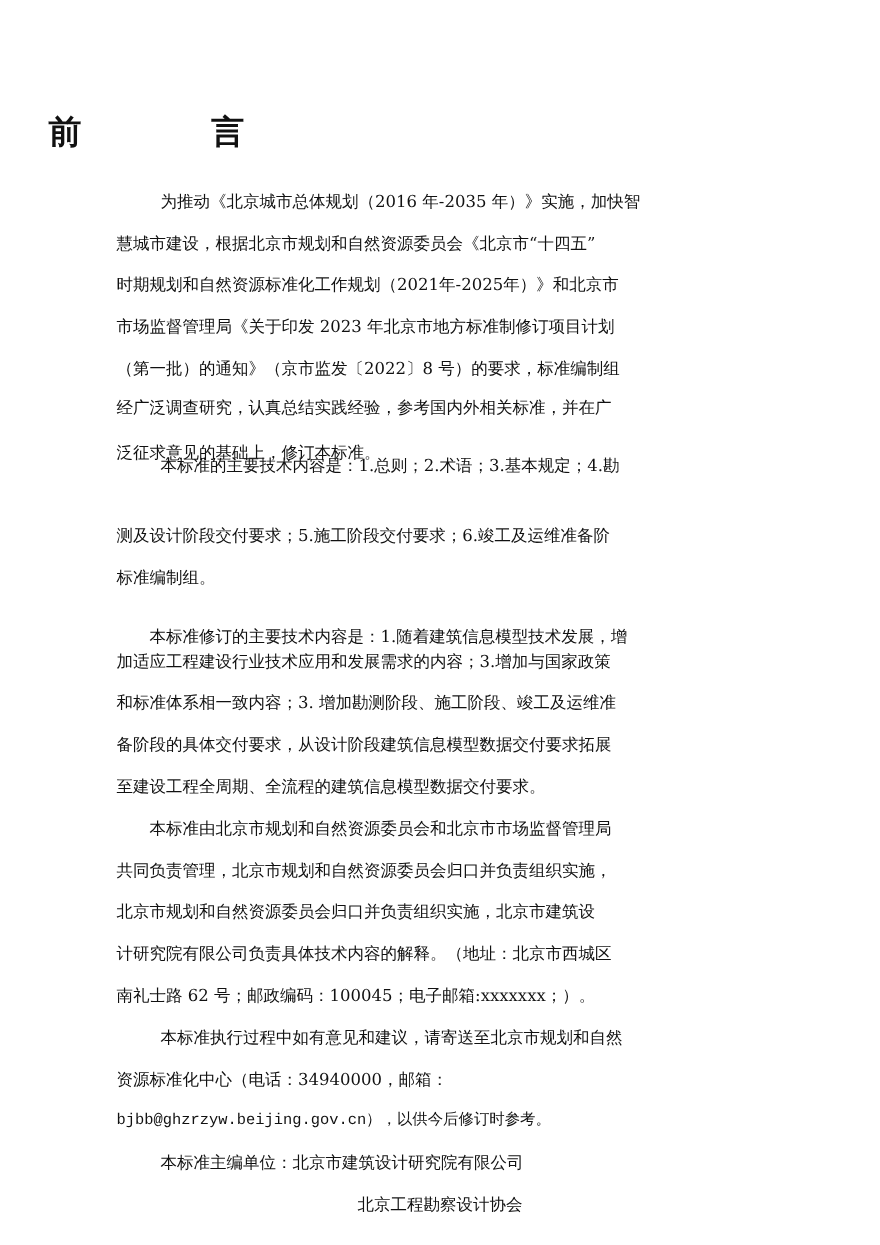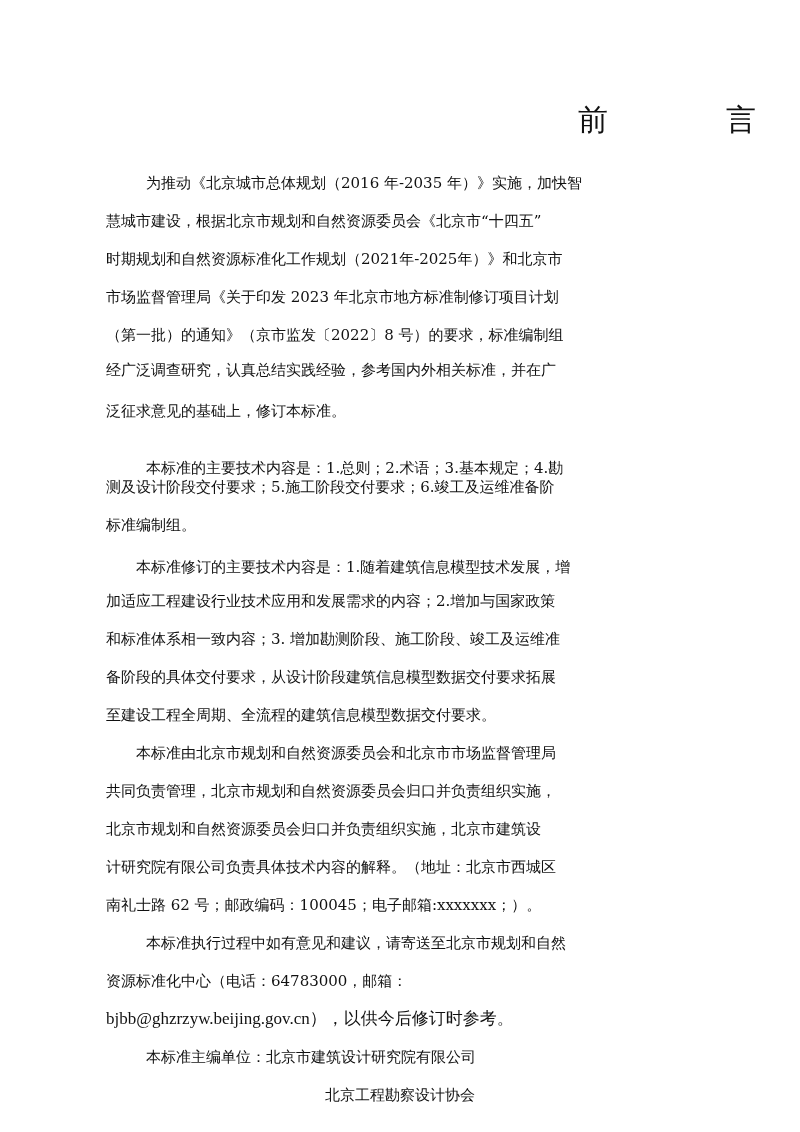--- a/index.html
+++ b/index.html
@@ -1,64 +1,64 @@
 <!DOCTYPE html>
 <html><head>
 <meta charset="utf-8">
 <style>
   html, body { margin: 0; padding: 0; background: #ffffff; }
   body { width: 800px; height: 1132px; position: relative; overflow: hidden;
          font-family: "DejaVu Serif", "Liberation Serif", serif; color: #111; }
-  .title { position: absolute; top: 100px; left: 0; width: 800px; text-align: right;
-           font-family: "DejaVu Sans", "Liberation Sans", sans-serif; font-weight: normal;
+  .title { position: absolute; top: 100px; left: 0; width: 800px; text-align: left;
+           font-family: "DejaVu Sans", "Liberation Sans", sans-serif; font-weight: bold;
            font-size: 30px; letter-spacing: 44px; text-indent: 44px; }
   .line { position: absolute; left: 106px; font-size: 15px; line-height: 24px; white-space: nowrap; }
   .ind { left: 146px; }
   .ctr { left: 0; width: 800px; text-align: center; }
-  .mono { font-family: Liberation Serif, serif; font-size: 17px; }
+  .mono { font-family: Liberation Mono, monospace; font-size: 14px; }
 </style>
 </head>
 <body>
 
 <div class="title">前　言</div>
 
 <div>
   <div class="line ind" style="top:171px">为推动《北京城市总体规划（2016 年-2035 年）》实施，加快智</div>
   <div class="line" style="top:209px">慧城市建设，根据北京市规划和自然资源委员会《北京市“十四五”</div>
   <div class="line" style="top:247px">时期规划和自然资源标准化工作规划（2021年-2025年）》和北京市</div>
   <div class="line" style="top:285px">市场监督管理局《关于印发 2023 年北京市地方标准制修订项目计划</div>
   <div class="line" style="top:323px">（第一批）的通知》（京市监发〔2022〕8 号）的要求，标准编制组</div>
   <div class="line" style="top:358px">经广泛调查研究，认真总结实践经验，参考国内外相关标准，并在广</div>
   <div class="line" style="top:399px">泛征求意见的基础上，修订本标准。</div>
 </div>
 
 <div>
-  <div class="line ind" style="top:456px">本标准的主要技术内容是：1.总则；2.术语；3.基本规定；4.勘</div>
+  <div class="line ind" style="top:411px">本标准的主要技术内容是：1.总则；2.术语；3.基本规定；4.勘</div>
   <div class="line" style="top:475px">测及设计阶段交付要求；5.施工阶段交付要求；6.竣工及运维准备阶</div>
   <div class="line" style="top:513px">标准编制组。</div>
 </div>
 
 <div>
-  <div class="line ind" style="top:555px; left:136px">本标准修订的主要技术内容是：1.随着建筑信息模型技术发展，增</div>
-  <div class="line" style="top:589px">加适应工程建设行业技术应用和发展需求的内容；2.增加与国家政策</div>
+  <div class="line ind" style="top:567px; left:136px">本标准修订的主要技术内容是：1.随着建筑信息模型技术发展，增</div>
+  <div class="line" style="top:589px">加适应工程建设行业技术应用和发展需求的内容；3.增加与国家政策</div>
   <div class="line" style="top:627px">和标准体系相一致内容；3. 增加勘测阶段、施工阶段、竣工及运维准</div>
   <div class="line" style="top:665px">备阶段的具体交付要求，从设计阶段建筑信息模型数据交付要求拓展</div>
   <div class="line" style="top:703px">至建设工程全周期、全流程的建筑信息模型数据交付要求。</div>
 </div>
 
 <div>
   <div class="line ind" style="top:741px; left:136px">本标准由北京市规划和自然资源委员会和北京市市场监督管理局</div>
   <div class="line" style="top:779px">共同负责管理，北京市规划和自然资源委员会归口并负责组织实施，</div>
   <div class="line" style="top:817px">北京市规划和自然资源委员会归口并负责组织实施，北京市建筑设</div>
   <div class="line" style="top:855px">计研究院有限公司负责具体技术内容的解释。（地址：北京市西城区</div>
   <div class="line" style="top:893px">南礼士路 62 号；邮政编码：100045；电子邮箱:xxxxxxx；）。</div>
 </div>
 
 <div>
   <div class="line ind" style="top:931px">本标准执行过程中如有意见和建议，请寄送至北京市规划和自然</div>
-  <div class="line" style="top:969px">资源标准化中心（电话：64783000，邮箱：</div>
+  <div class="line" style="top:969px">资源标准化中心（电话：34940000，邮箱：</div>
   <div class="line mono" style="top:1007px">bjbb@ghzrzyw.beijing.gov.cn），以供今后修订时参考。</div>
 </div>
 
 <div>
   <div class="line ind" style="top:1045px">本标准主编单位：北京市建筑设计研究院有限公司</div>
   <div class="line ctr" style="top:1083px">北京工程勘察设计协会</div>
 </div>
 
 </body></html>

